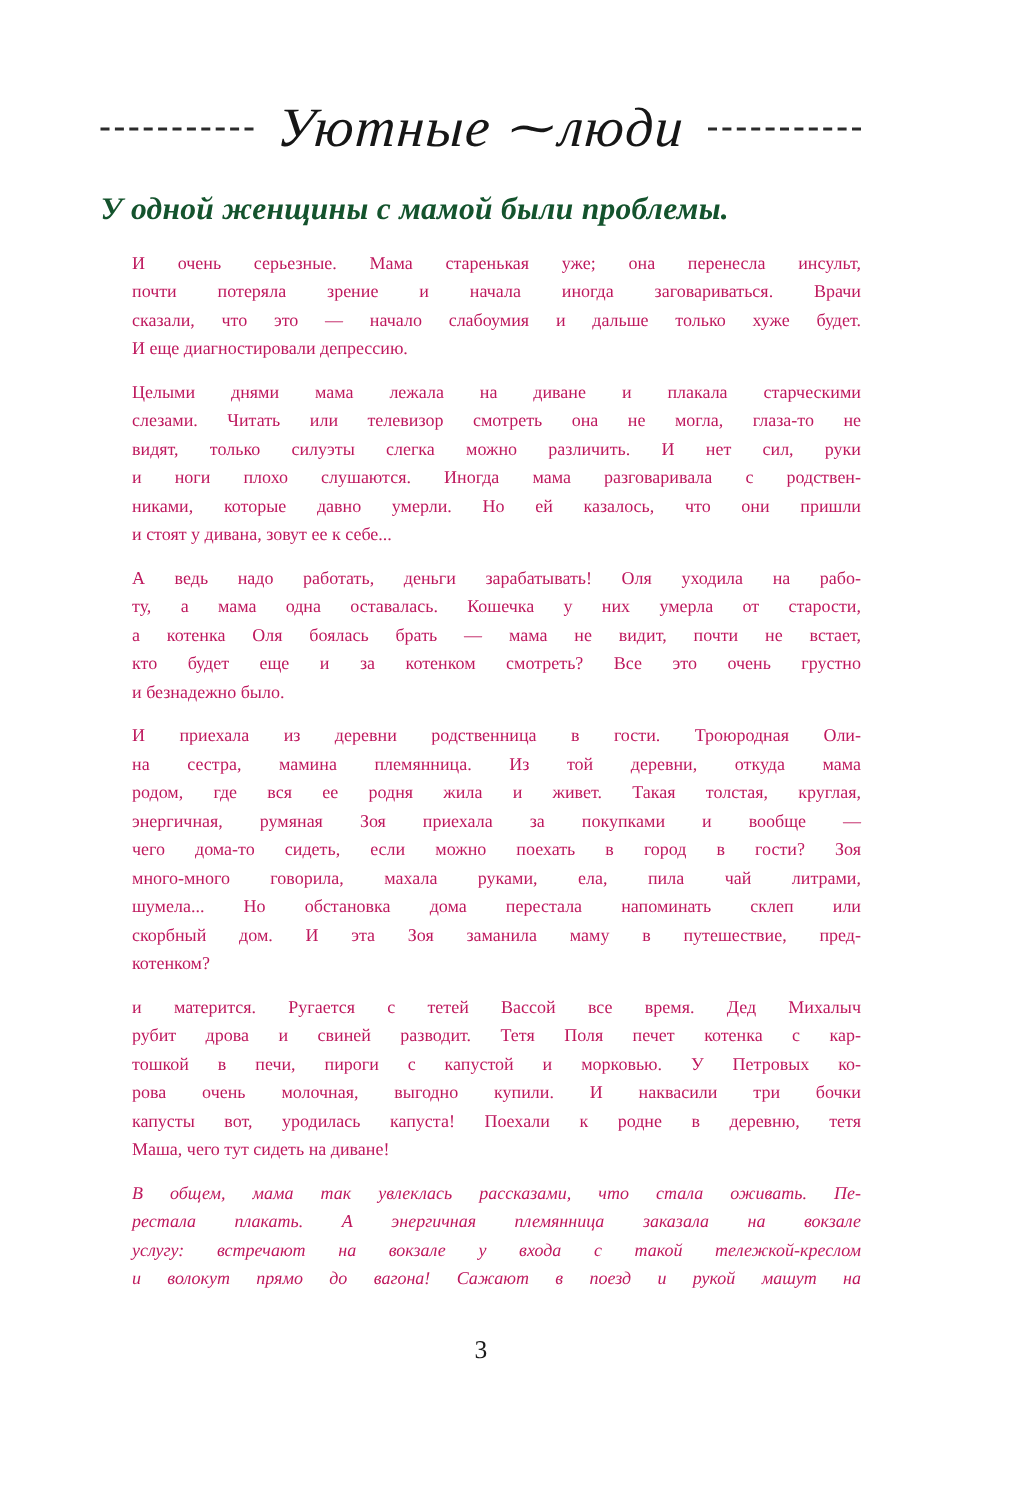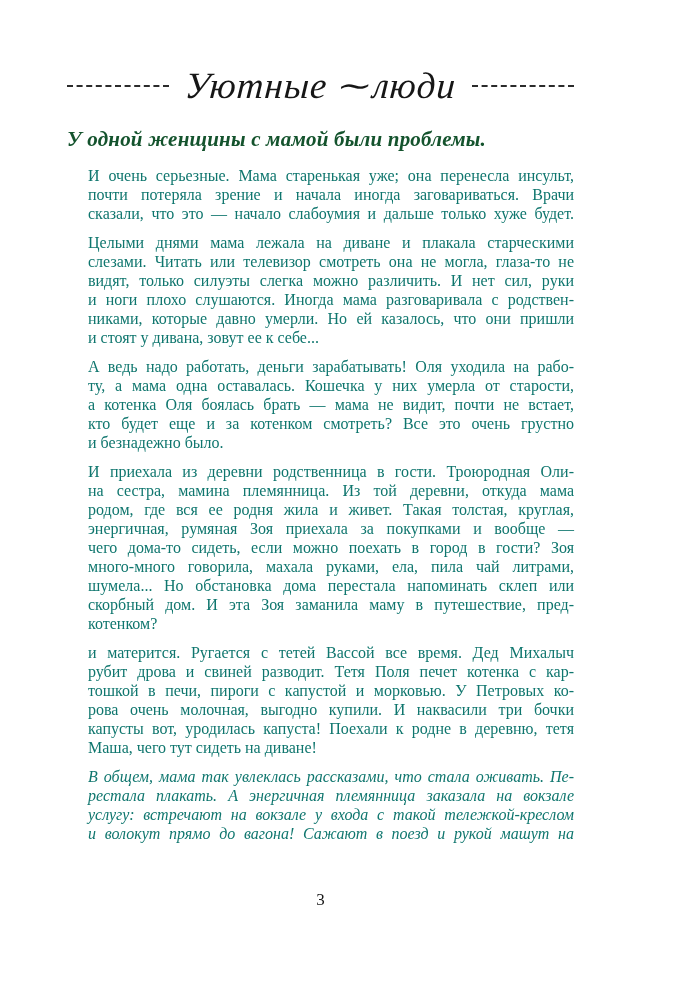--- a/index.html
+++ b/index.html
@@ -60,23 +60,23 @@
     color: #14532d;
     white-space: nowrap;
   }
 
   
   .body-text {
     position: absolute;
     top: 166px;
     left: 88px;
     width: 486px;
-    font-size: 16px;
+    font-size: 12px;
     line-height: 19px;
-    color: #0f766e;
+    color: #be185d;
   }
   .paragraph { margin: 0 0 10px 0; }
   .paragraph:last-child { margin-bottom: 0; font-style: italic; }
   .line { text-align: left; white-space: normal; }
   .line.just {
     text-align: justify;
     text-align-last: justify;
   }
 
   
@@ -101,20 +101,21 @@
     <div class="rule"></div>
   </div>
 
   <div class="chapter-heading">У одной женщины с мамой были проблемы.</div>
 
   <div class="body-text">
       <div class="paragraph">
         <div class="line just">И очень серьезные. Мама старенькая уже; она перенесла инсульт,</div>
         <div class="line just">почти потеряла зрение и начала иногда заговариваться. Врачи</div>
         <div class="line just">сказали, что это — начало слабоумия и дальше только хуже будет.</div>
+        <div class="line">И еще диагностировали депрессию.</div>
       </div>
       <div class="paragraph">
         <div class="line just">Целыми днями мама лежала на диване и плакала старческими</div>
         <div class="line just">слезами. Читать или телевизор смотреть она не могла, глаза-то не</div>
         <div class="line just">видят, только силуэты слегка можно различить. И нет сил, руки</div>
         <div class="line just">и ноги плохо слушаются. Иногда мама разговаривала с родствен-</div>
         <div class="line just">никами, которые давно умерли. Но ей казалось, что они пришли</div>
         <div class="line">и стоят у дивана, зовут ее к себе...</div>
       </div>
       <div class="paragraph">

